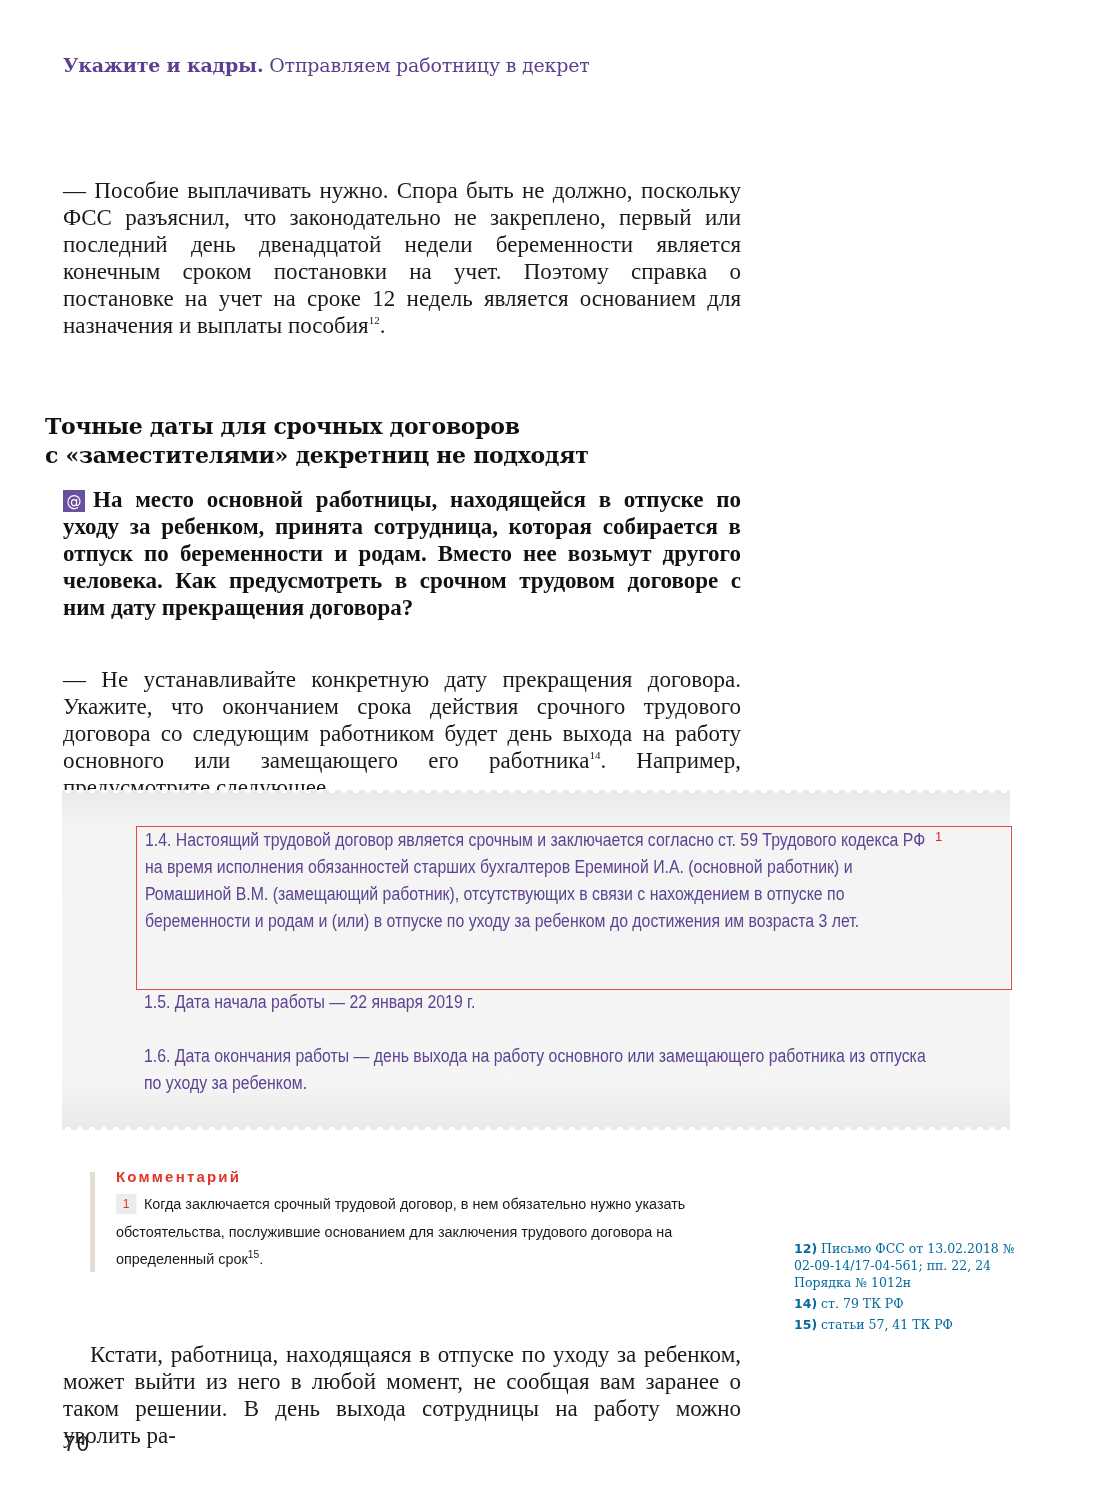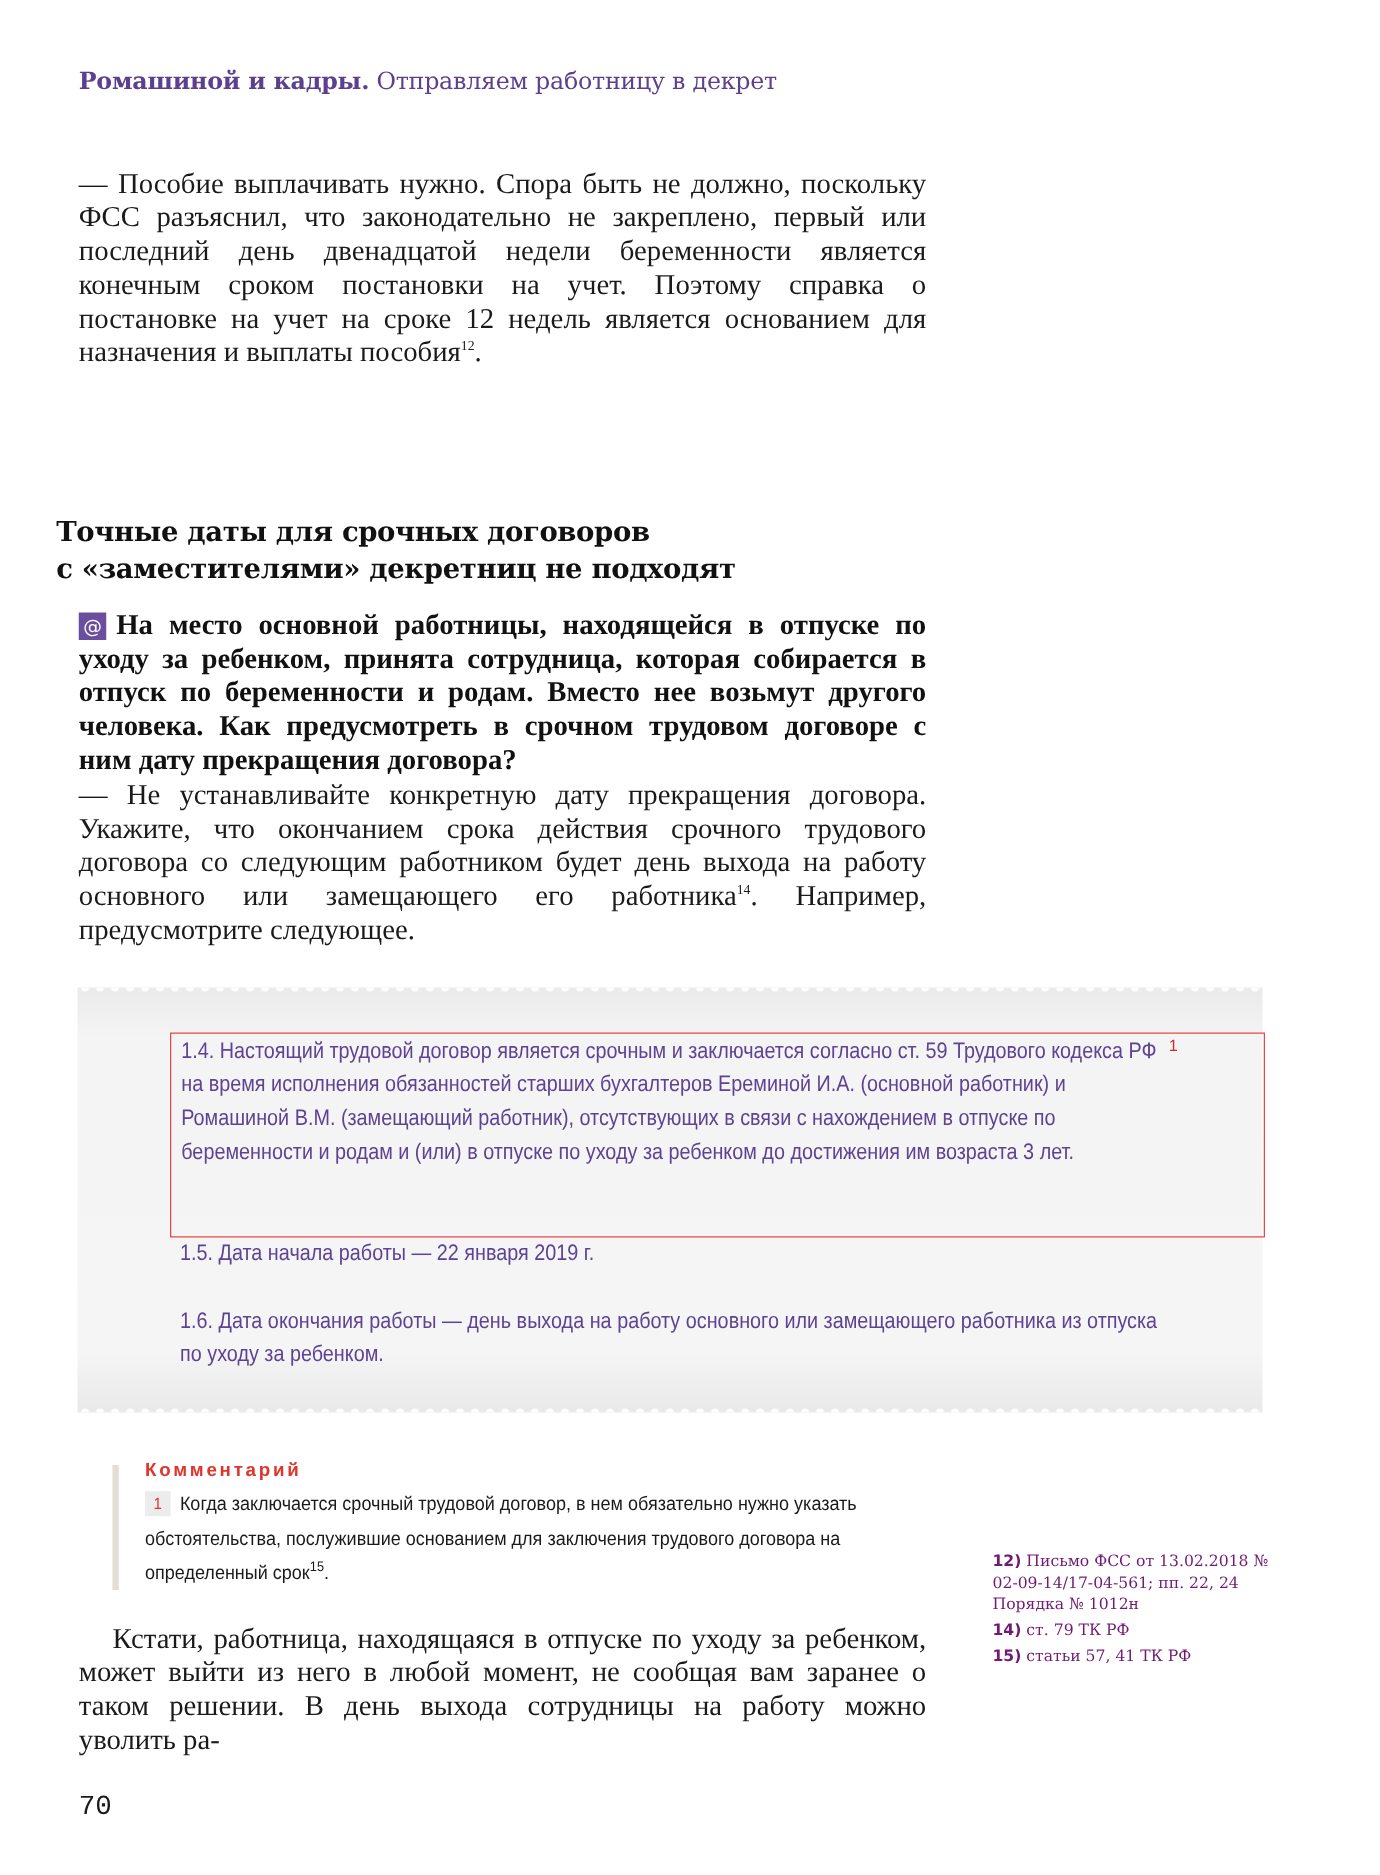--- a/index.html
+++ b/index.html
@@ -1,21 +1,21 @@
 <!DOCTYPE html>
 <html><head>
 <meta charset="utf-8">
 <style>
   html, body { margin: 0; padding: 0; background: #ffffff; }
   body { width: 1104px; height: 1500px; position: relative; overflow: hidden; }
 
   .running-head { position: absolute; left: 63px; top: 54px; font-size: 19px; color: #5c3f8f; font-family: "DejaVu Serif", serif; letter-spacing: -0.2px; }
   .running-head b { font-weight: bold; }
 
-  .col { position: absolute; left: 63px; width: 678px; font-family: "Liberation Serif", serif; color: #1a1a1a; }
+  .col { position: absolute; left: 63px; width: 678px; font-family: "Liberation Serif", serif; color: #1a1a1a; margin-top: 44px; }
   .para { font-size: 23px; line-height: 27px; margin: 0; text-align: justify; }
   .indent { text-indent: 27px; }
   sup { font-size: 11px; line-height: 0; vertical-align: super; }
 
   .h2 { position: absolute; left: 45px; top: 412px; width: 700px; font-family: "DejaVu Serif", serif; font-weight: bold; font-size: 22px; line-height: 29px; color: #111; letter-spacing: -0.3px; }
 
   .q-block { position: absolute; left: 63px; top: 486px; width: 678px; font-family: "Liberation Serif", serif; font-weight: bold; font-size: 23px; line-height: 27px; color: #111; text-align: justify; }
   .at-icon { display: inline-block; width: 22px; height: 22px; background: #6b4f9e; color: #fff; font-family: "DejaVu Sans", sans-serif; font-size: 15px; line-height: 22px; text-align: center; vertical-align: 1px; margin-right: 8px; font-weight: normal; }
 
   .example-box { position: absolute; left: 62px; top: 790px; width: 948px; height: 340px; background: linear-gradient(#eaeaea 0px, #f4f4f4 40px, #f5f5f5 290px, #e9e9e9 340px); }
@@ -27,31 +27,31 @@
   .clause-hl { left: 74px; top: 36px; width: 876px; height: 164px; border: 1.5px solid #e24a4a; box-sizing: border-box; position: absolute; }
   .clause-hl .clause { left: 8px; top: 0px; width: 900px; }
   .marker-1 { position: absolute; left: 873px; top: 39px; color: #d42d2d; font-family: "Liberation Sans", sans-serif; font-size: 13px; }
 
   .comment { position: absolute; left: 90px; top: 1168px; width: 640px; }
   .comment-bar { position: absolute; left: 0; top: 4px; width: 5px; height: 100px; background: #e3ddd6; }
   .comment-title { position: absolute; left: 26px; top: 0; font-family: "Liberation Sans", sans-serif; font-weight: bold; font-size: 15px; color: #e0352b; letter-spacing: 2.2px; }
   .comment-text { position: absolute; left: 26px; top: 22px; width: 640px; font-family: "Liberation Sans", sans-serif; font-size: 15.5px; line-height: 27.5px; color: #1a1a1a; transform: scaleX(0.93); transform-origin: left top; }
   .num-chip { display: inline-block; width: 22px; height: 20px; background: #ececec; color: #e0352b; font-size: 13px; text-align: center; line-height: 20px; margin-right: 8px; vertical-align: 1px; }
 
-  .footnotes { position: absolute; left: 794px; top: 1240px; width: 240px; font-family: "DejaVu Serif", serif; font-size: 12.5px; line-height: 17px; color: #701a75; }
+  .footnotes { position: absolute; left: 794px; top: 1240px; width: 240px; font-family: "DejaVu Serif", serif; font-size: 12.5px; line-height: 17px; color: #0369a1; }
   .fn { margin-bottom: 4px; }
   .fn b { font-family: "DejaVu Sans", sans-serif; font-weight: bold; }
 
   .page-num { position: absolute; left: 63px; top: 1433px; font-family: Liberation Mono, monospace; font-size: 22px; color: #1a1a1a; }
 </style>
 </head>
 <body>
 
 <div class="running-head">
-  <b>Ромашиной и кадры.</b>
+  <b>Укажите и кадры.</b>
   <span>Отправляем работницу в декрет</span>
 </div>
 
 <div class="col" style="top:133px;">
   <p class="para"><span>— Пособие выплачивать нужно. Спора быть не должно, поскольку ФСС разъяснил, что законодательно не закреплено, первый или последний день двенадцатой недели беременности является конечным сроком постановки на учет. Поэтому справка о постановке на учет на сроке 12 недель является основанием для назначения и выплаты пособия</span><sup>12</sup><span>.</span></p>
 </div>
 
 <div class="h2">
   <div>Точные даты для срочных договоров</div>
   <div>с «заместителями» декретниц не подходят</div>

